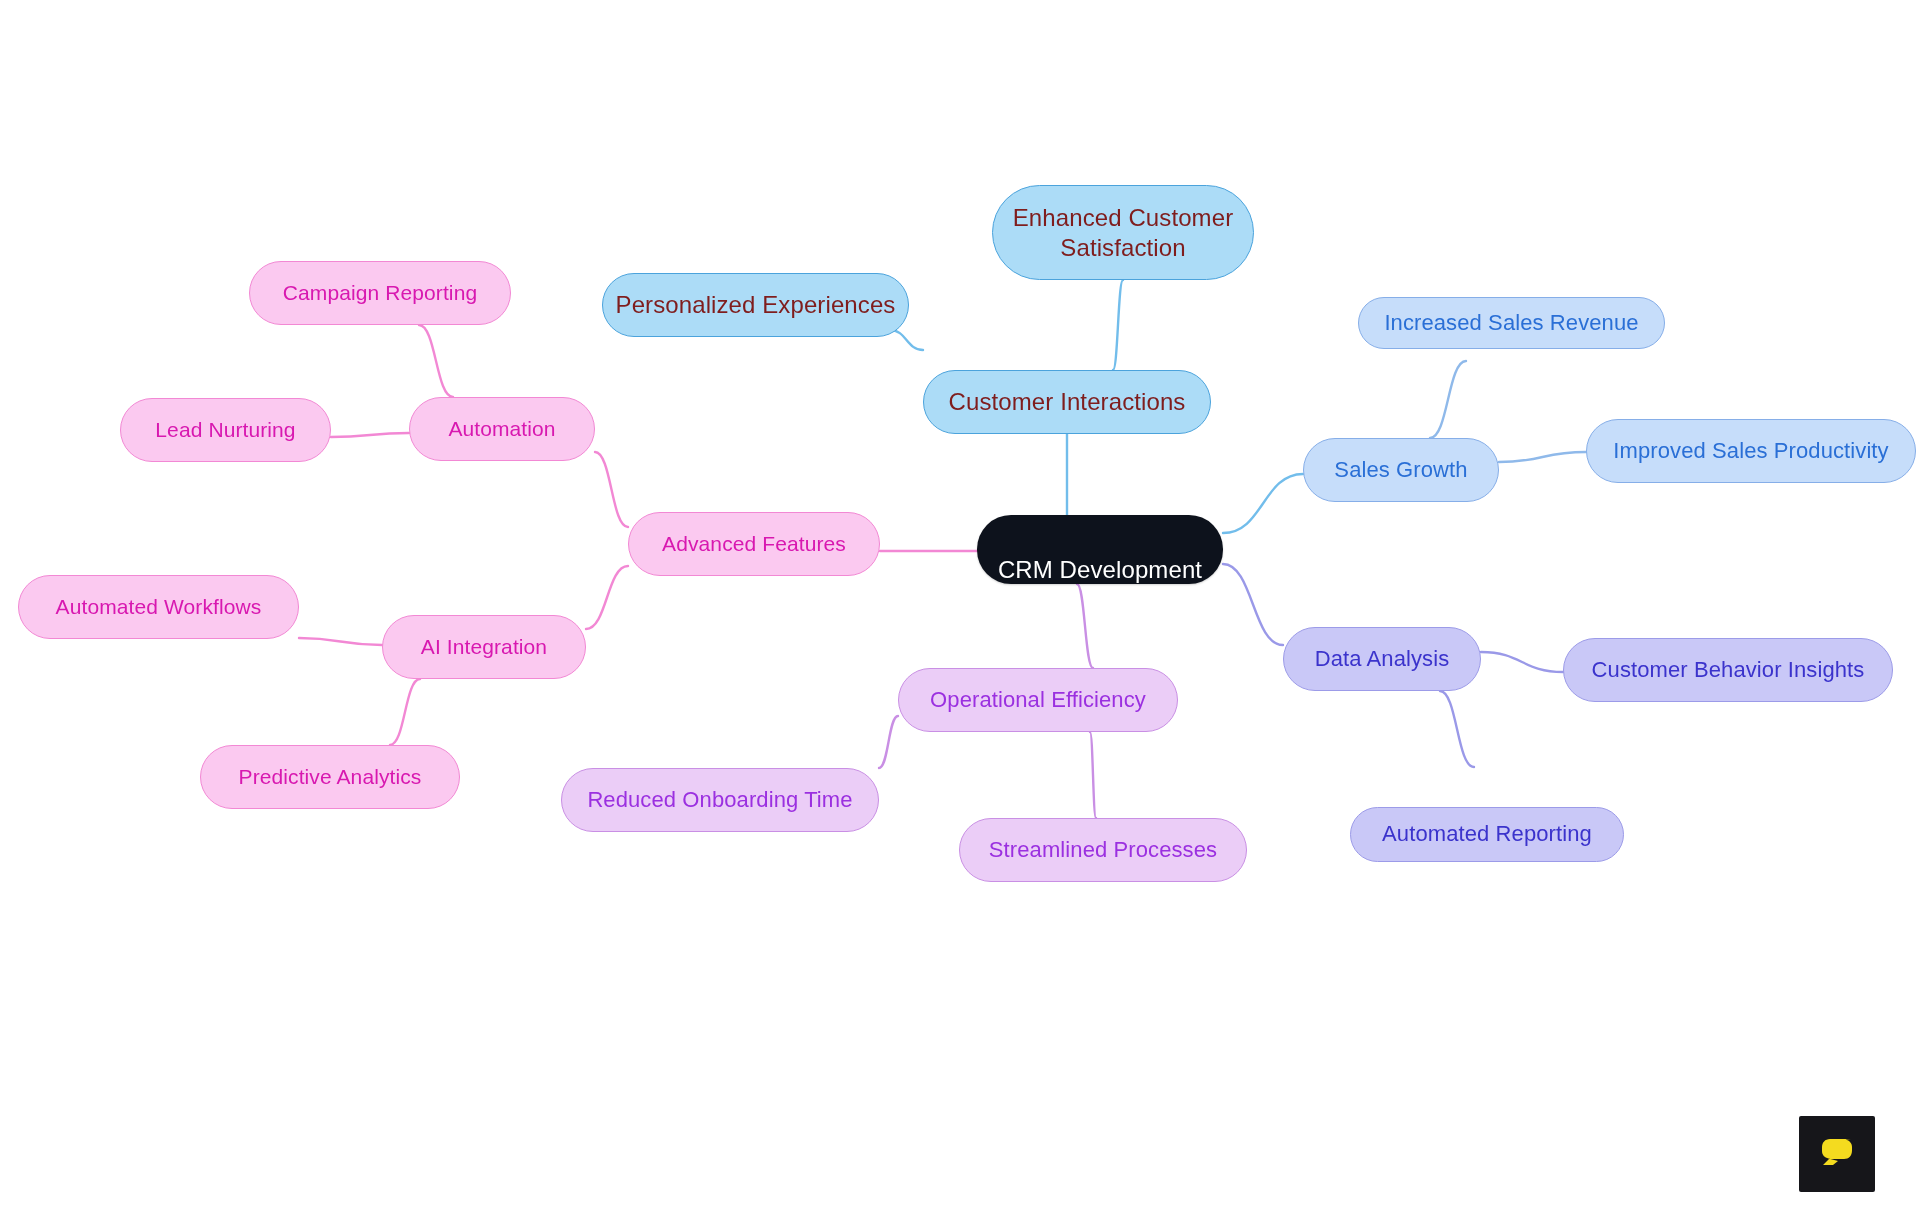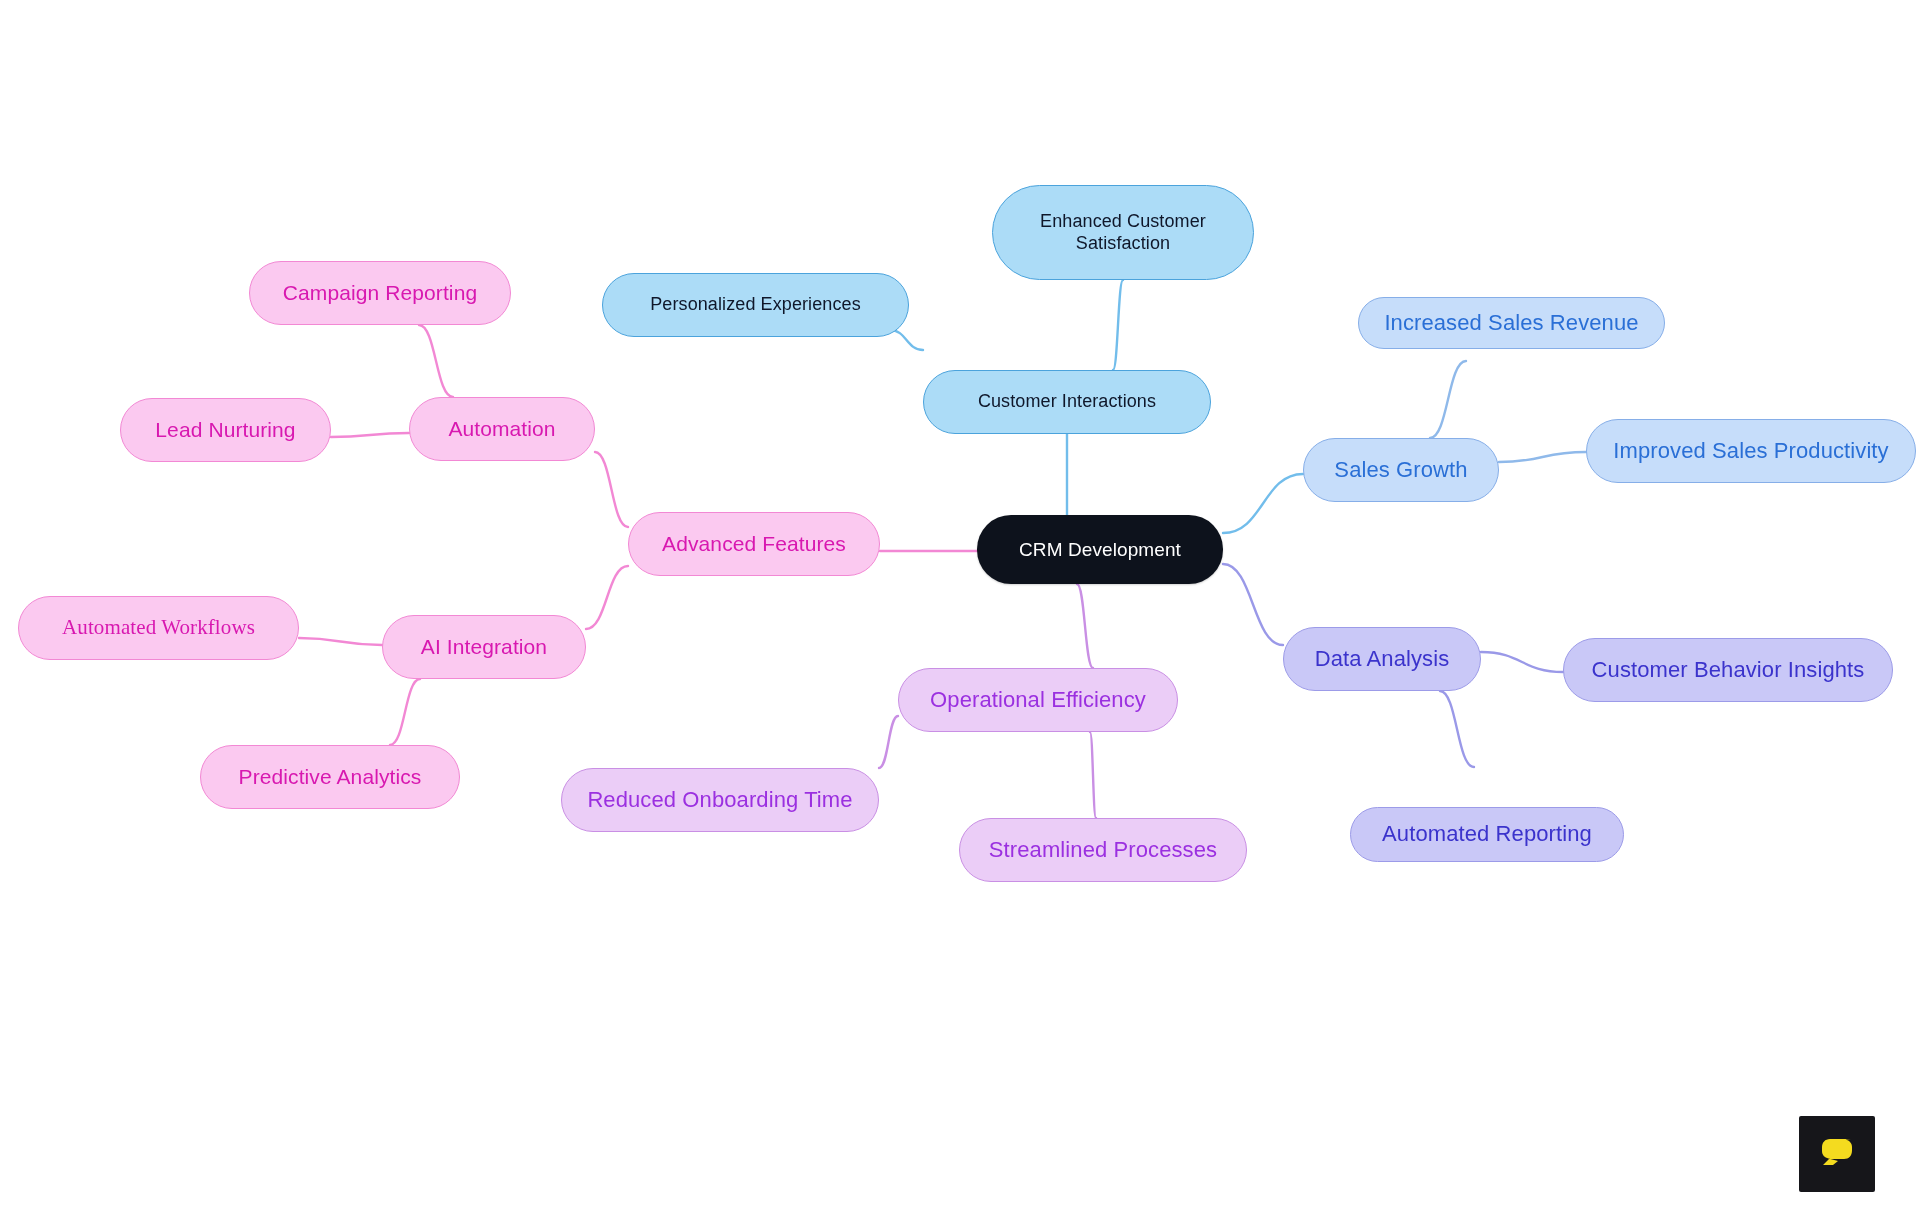--- a/index.html
+++ b/index.html
@@ -36,24 +36,25 @@
     border-width: 1.6px;
     line-height: 1.22;
     white-space: pre-line;
     letter-spacing: 0.1px;
   }
   .node.root {
     border-radius: 34px;
     border-width: 0;
     background: #0d121c;
     color: #ffffff;
-    font-size: 19px;
+    font-size: 24px;
     box-shadow: 0 1px 2px rgba(0,0,0,0.18);
+    align-items: flex-end;
   }
-  .node.blue-a   { background:#ACDCF7; border-color:#4BA3DC; color:#0f172a; font-size:18px; }
+  .node.blue-a   { background:#ACDCF7; border-color:#4BA3DC; color:#7f1d1d; font-size:24px; }
   .node.blue-b   { background:#C6DDFA; border-color:#86AEE8; color:#2A6FD6; font-size:22px; }
   .node.violetb  { background:#C9C8F7; border-color:#9C9BE8; color:#3B33CC; font-size:22px; }
   .node.violet   { background:#EBCDF7; border-color:#C98FE4; color:#9B30E0; font-size:22px; }
   .node.pink     { background:#FBC9F0; border-color:#F288D4; color:#D818B0; font-size:21px; }
   .logo {
     position: absolute;
     background: #16161a;
     display: flex;
     align-items: center;
     justify-content: center;
@@ -100,21 +101,21 @@
       <div class="node violetb" style="left: 1563px; top: 638px; width: 330px; height: 64px;"><span>Customer Behavior Insights</span></div>
       <div class="node violetb" style="left: 1350px; top: 807px; width: 274px; height: 55px; align-items: center;"><span>Automated Reporting</span></div>
       <div class="node violet" style="left: 898px; top: 668px; width: 280px; height: 64px;"><span>Operational Efficiency</span></div>
       <div class="node violet" style="left: 561px; top: 768px; width: 318px; height: 64px;"><span>Reduced Onboarding Time</span></div>
       <div class="node violet" style="left: 959px; top: 818px; width: 288px; height: 64px;"><span>Streamlined Processes</span></div>
       <div class="node pink" style="left: 628px; top: 512px; width: 252px; height: 64px;"><span>Advanced Features</span></div>
       <div class="node pink" style="left: 409px; top: 397px; width: 186px; height: 64px; justify-content: center;"><span>Automation</span></div>
       <div class="node pink" style="left: 249px; top: 261px; width: 262px; height: 64px;"><span>Campaign Reporting</span></div>
       <div class="node pink" style="left: 120px; top: 398px; width: 211px; height: 64px;"><span>Lead Nurturing</span></div>
       <div class="node pink" style="left: 382px; top: 615px; width: 204px; height: 64px;"><span>AI Integration</span></div>
-      <div class="node pink" style="left: 18px; top: 596px; width: 281px; height: 64px; font-family: Liberation Serif, serif;"><span>Automated Workflows</span></div>
+      <div class="node pink" style="left: 18px; top: 575px; width: 281px; height: 64px;"><span>Automated Workflows</span></div>
       <div class="node pink" style="left: 200px; top: 745px; width: 260px; height: 64px;"><span>Predictive Analytics</span></div>
     </div>
 
   <div class="logo" style="left: 1799px; top: 1116px; width: 76px; height: 76px; background: rgb(22, 22, 26);">
     <svg width="46" height="46" viewBox="0 0 46 46">
       <path id="logo-path" d="M37 8 H16 C11 8 8 11.5 8 16.5 V20 C8 24 10.5 26.5 14.5 27.5 L24 30 L19 34 H9 L15 28 H30 C35 28 38 24.5 38 19.5 V16 C38 12 35.5 9.5 31.5 8.5 Z" fill="#F4DB1F"></path>
     </svg>
   </div>
 
 </div>

